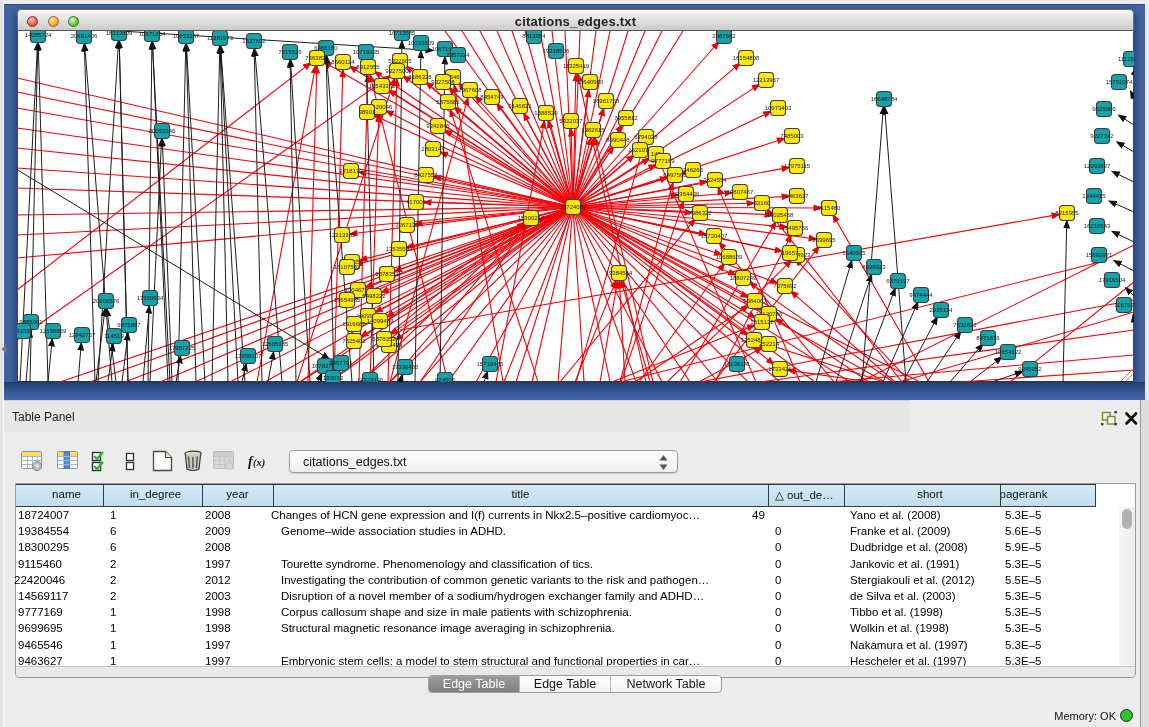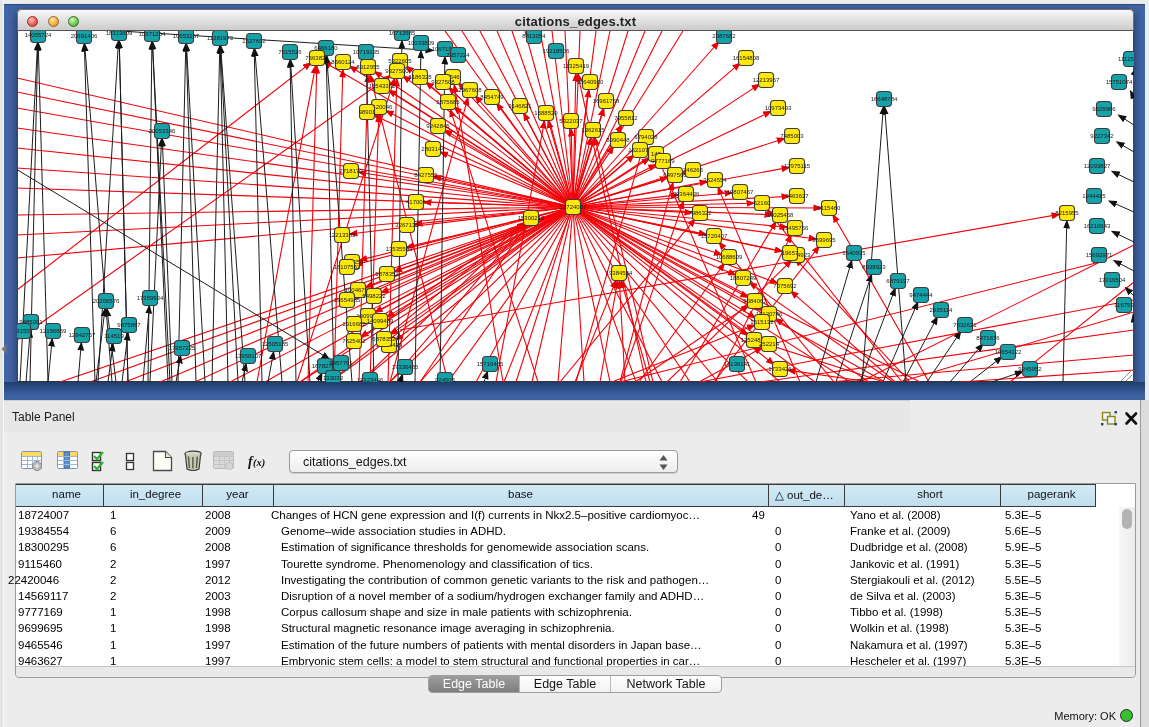--- a/index.html
+++ b/index.html
@@ -669,24 +669,24 @@
  <svg style="position:absolute;right:8px;top:3px" width="11" height="17" viewBox="0 0 11 17">
   <path d="M5.5 1 L9.5 6.5 H1.5 z" fill="#555"></path>
       <path d="M5.5 16 L1.5 10.5 H9.5 z" fill="#555"></path>
  </svg>
 </div>
 <div id="tablewrap"></div>
 <div id="thead"></div>
 <span class="hcell" style="left:30px;width:73px">name</span>
 <span class="hcell" style="left:106px;width:99px">in_degree</span>
 <span class="hcell" style="left:202px;width:71px">year</span>
-<span class="hcell" style="left:273px;width:495px">base</span>
+<span class="hcell" style="left:273px;width:495px">title</span>
 <span class="hcell" style="left:770px;width:74px;text-align:left;padding-left:5px">△ out_de…</span>
 <span class="hcell" style="left:852px;width:156px">short</span>
-<span class="hcell" style="left:1004px;width:95px">pagerank</span>
+<span class="hcell" style="left:976px;width:95px">pagerank</span>
 <div class="hsep" style="left:103px"></div>
 <div class="hsep" style="left:202px"></div>
 <div class="hsep" style="left:273px"></div>
 <div class="hsep" style="left:768px"></div>
 <div class="hsep" style="left:844px"></div>
 <div class="hsep" style="left:1000px"></div>
 <div class="hsep" style="left:1095px"></div>
 <div class="trow" style="top:507.0px">
     <span style="left:18px">18724007</span>
     <span style="left:110px">1</span>
@@ -702,36 +702,35 @@
     <span style="left:205px">2009</span>
     <span style="left:281px">Genome–wide association studies in ADHD.</span>
     <span style="left:775px">0</span>
     <span style="left:850px">Franke et al. (2009)</span>
     <span style="left:1005px">5.6E–5</span>
   </div>
 <div class="trow" style="top:539.4px">
     <span style="left:18px">18300295</span>
     <span style="left:110px">6</span>
     <span style="left:205px">2008</span>
-    <span style="left:281px">Estimation of significance thresholds for genomewide association scans.</span>
     <span style="left:775px">0</span>
     <span style="left:850px">Dudbridge et al. (2008)</span>
     <span style="left:1005px">5.9E–5</span>
   </div>
 <div class="trow" style="top:555.6px">
     <span style="left:18px">9115460</span>
     <span style="left:110px">2</span>
     <span style="left:205px">1997</span>
     <span style="left:281px">Tourette syndrome. Phenomenology and classification of tics.</span>
     <span style="left:775px">0</span>
     <span style="left:850px">Jankovic et al. (1991)</span>
     <span style="left:1005px">5.3E–5</span>
   </div>
 <div class="trow" style="top:571.8px">
-    <span style="left:8px">22420046</span>
+    <span style="left:14px">22420046</span>
     <span style="left:110px">2</span>
     <span style="left:205px">2012</span>
     <span style="left:281px">Investigating the contribution of common genetic variants to the risk and pathogen…</span>
     <span style="left:775px">0</span>
     <span style="left:850px">Stergiakouli et al. (2012)</span>
     <span style="left:1005px">5.5E–5</span>
   </div>
 <div class="trow" style="top:588.0px">
     <span style="left:18px">14569117</span>
     <span style="left:110px">2</span>
@@ -756,21 +755,20 @@
     <span style="left:205px">1998</span>
     <span style="left:281px">Structural magnetic resonance image averaging in schizophrenia.</span>
     <span style="left:775px">0</span>
     <span style="left:850px">Wolkin et al. (1998)</span>
     <span style="left:1005px">5.3E–5</span>
   </div>
 <div class="trow" style="top:636.6px">
     <span style="left:18px">9465546</span>
     <span style="left:110px">1</span>
     <span style="left:205px">1997</span>
-    <span style="left:281px">Estimation of the future numbers of patients with mental disorders in Japan base…</span>
     <span style="left:775px">0</span>
     <span style="left:850px">Nakamura et al. (1997)</span>
     <span style="left:1005px">5.3E–5</span>
   </div>
 <div class="trow" style="top:652.8px">
     <span style="left:18px">9463627</span>
     <span style="left:110px">1</span>
     <span style="left:205px">1997</span>
     <span style="left:281px">Embryonic stem cells: a model to stem structural and functional properties in car…</span>
     <span style="left:775px">0</span>

